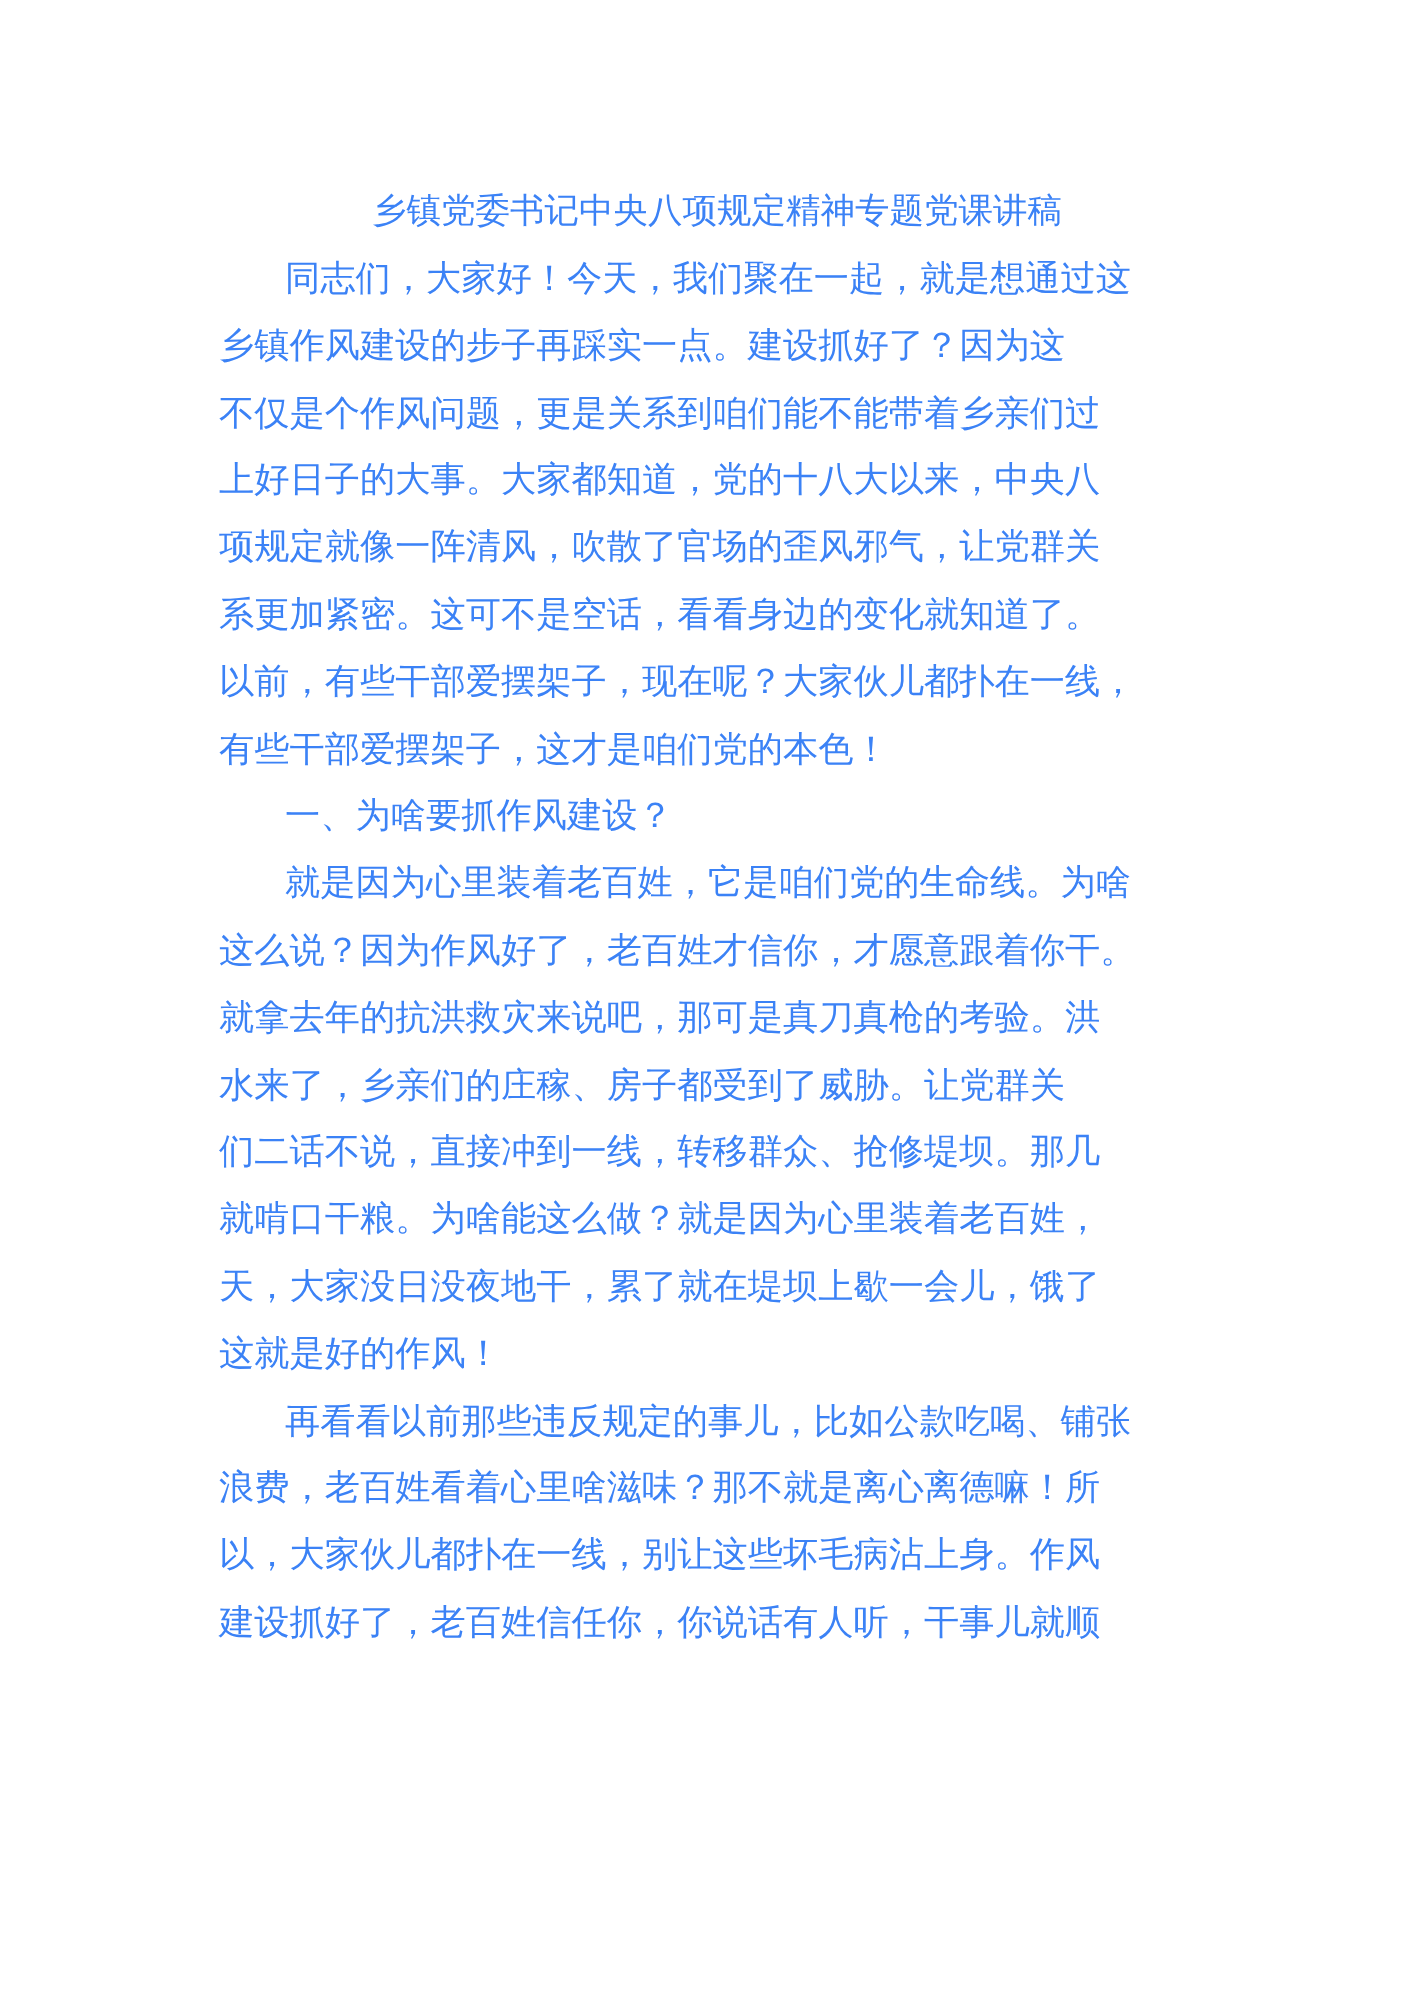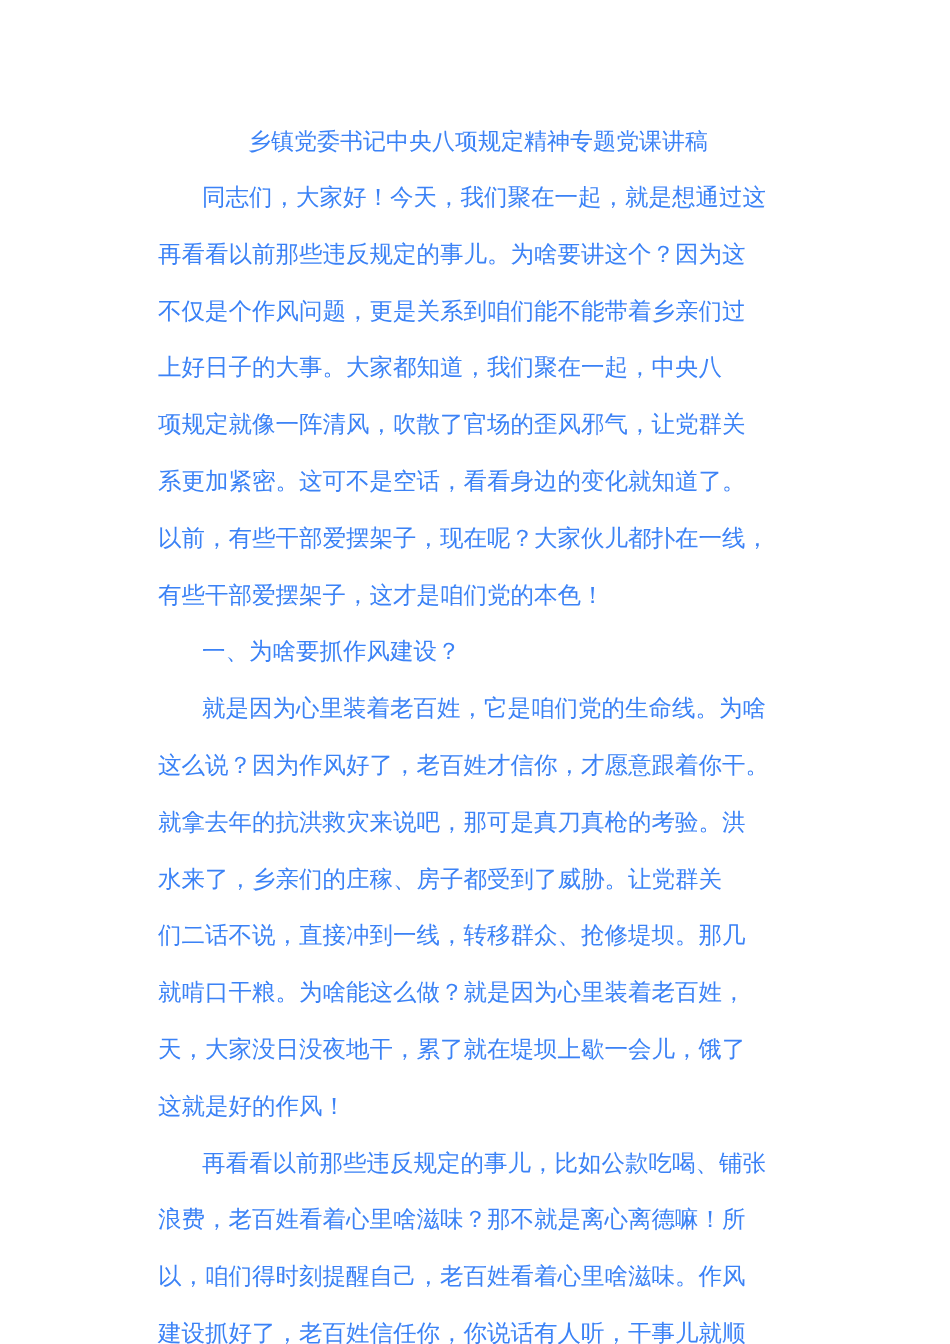--- a/index.html
+++ b/index.html
@@ -18,44 +18,44 @@
       text-align: center;
       margin: 0;
       font-size: 23px;
       font-weight: normal;
       line-height: 44px;
       padding-left: 4px;
     }
     .line {
       display: block;
       white-space: nowrap;
-      margin: 12px;
+      margin: 0;
       height: 44.8px;
     }
     .indent { padding-left: 44px; }
   </style>
 </head>
 <body>
 
 <div class="page">
   <h1 class="title">乡镇党委书记中央八项规定精神专题党课讲稿</h1>
   <p class="line indent">同志们，大家好！今天，我们聚在一起，就是想通过这</p>
-  <p class="line">再看看以前那些违反规定的事儿。为啥要讲这个？因为这</p>
+  <p class="line">乡镇作风建设的步子再踩实一点。建设抓好了？因为这</p>
   <p class="line">不仅是个作风问题，更是关系到咱们能不能带着乡亲们过</p>
-  <p class="line">上好日子的大事。大家都知道，我们聚在一起，中央八</p>
+  <p class="line">上好日子的大事。大家都知道，党的十八大以来，中央八</p>
   <p class="line">项规定就像一阵清风，吹散了官场的歪风邪气，让党群关</p>
   <p class="line">系更加紧密。这可不是空话，看看身边的变化就知道了。</p>
   <p class="line">以前，有些干部爱摆架子，现在呢？大家伙儿都扑在一线，</p>
   <p class="line">有些干部爱摆架子，这才是咱们党的本色！</p>
   <p class="line indent">一、为啥要抓作风建设？</p>
   <p class="line indent">就是因为心里装着老百姓，它是咱们党的生命线。为啥</p>
   <p class="line">这么说？因为作风好了，老百姓才信你，才愿意跟着你干。</p>
   <p class="line">就拿去年的抗洪救灾来说吧，那可是真刀真枪的考验。洪</p>
   <p class="line">水来了，乡亲们的庄稼、房子都受到了威胁。让党群关</p>
   <p class="line">们二话不说，直接冲到一线，转移群众、抢修堤坝。那几</p>
   <p class="line">就啃口干粮。为啥能这么做？就是因为心里装着老百姓，</p>
   <p class="line">天，大家没日没夜地干，累了就在堤坝上歇一会儿，饿了</p>
   <p class="line">这就是好的作风！</p>
   <p class="line indent">再看看以前那些违反规定的事儿，比如公款吃喝、铺张</p>
   <p class="line">浪费，老百姓看着心里啥滋味？那不就是离心离德嘛！所</p>
-  <p class="line">以，咱们得时刻提醒自己，老百姓看着心里啥滋味。作风</p>
+  <p class="line">以，大家伙儿都扑在一线，别让这些坏毛病沾上身。作风</p>
   <p class="line">建设抓好了，老百姓信任你，你说话有人听，干事儿就顺</p>
 </div>
 
 </body></html>

